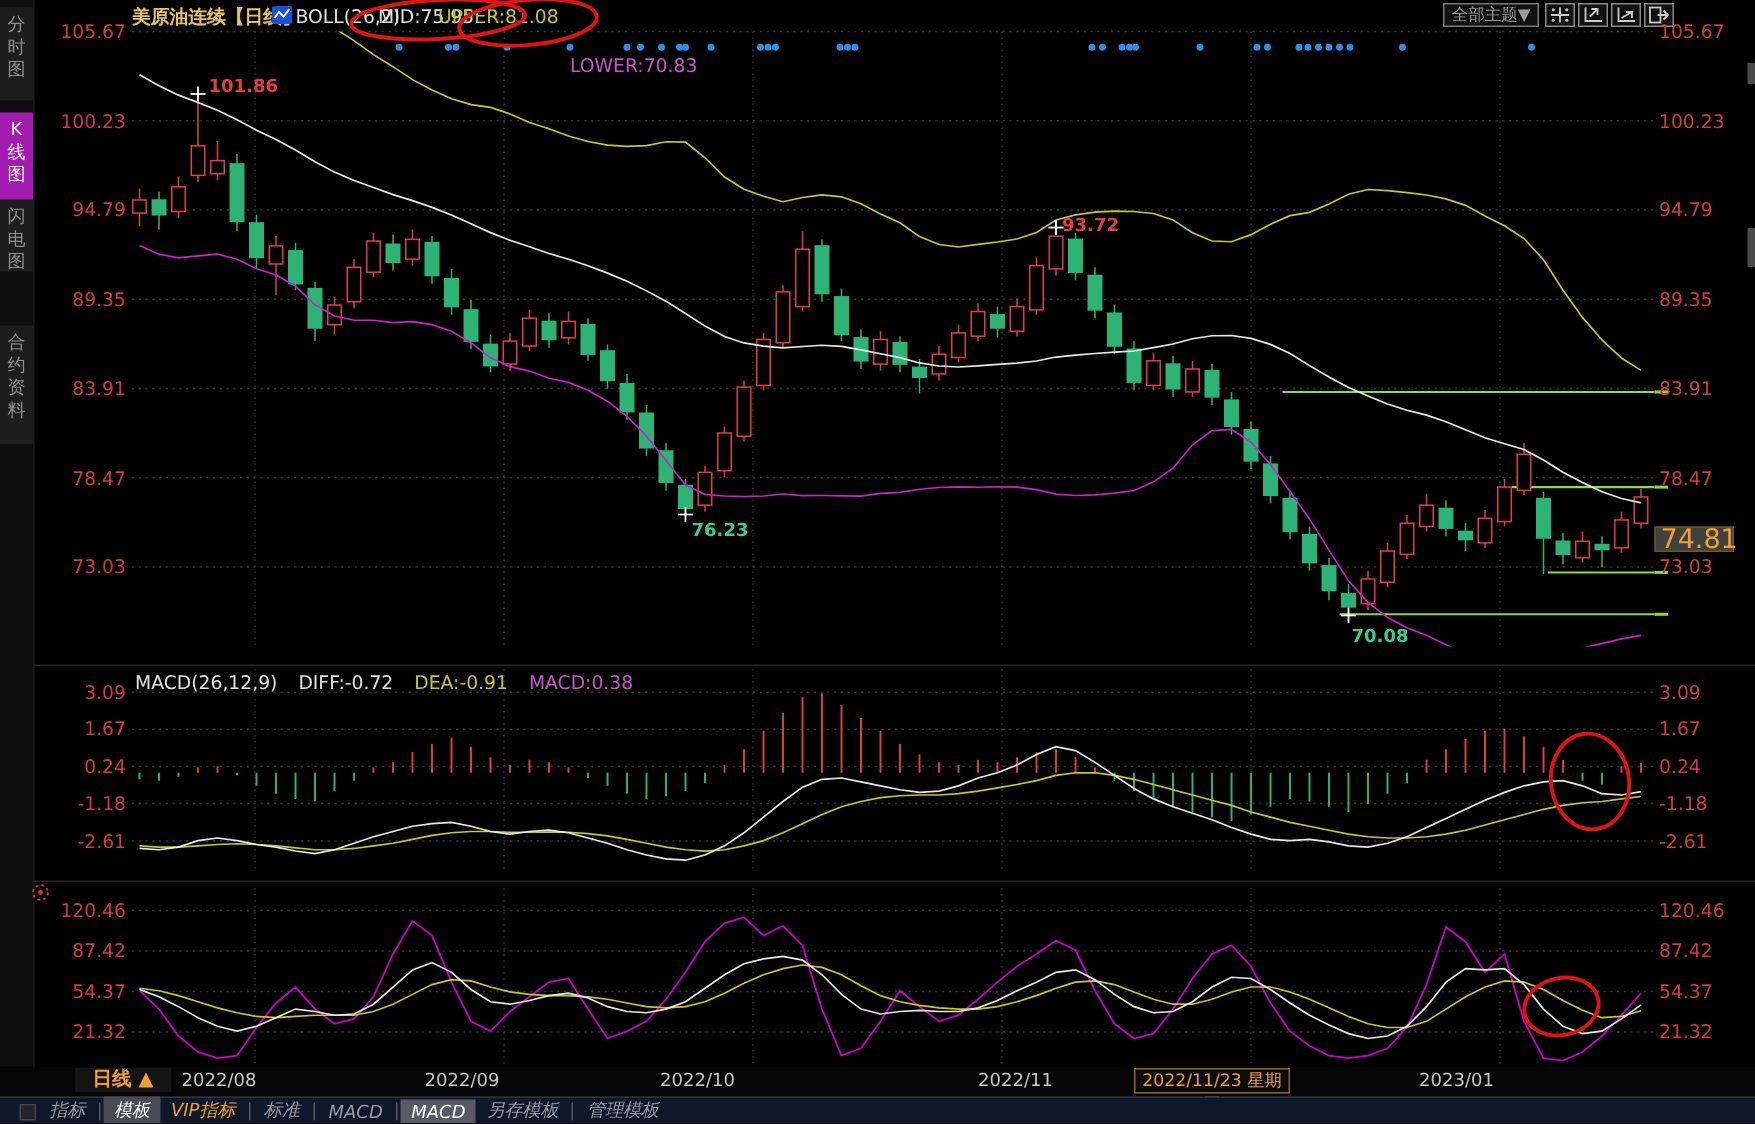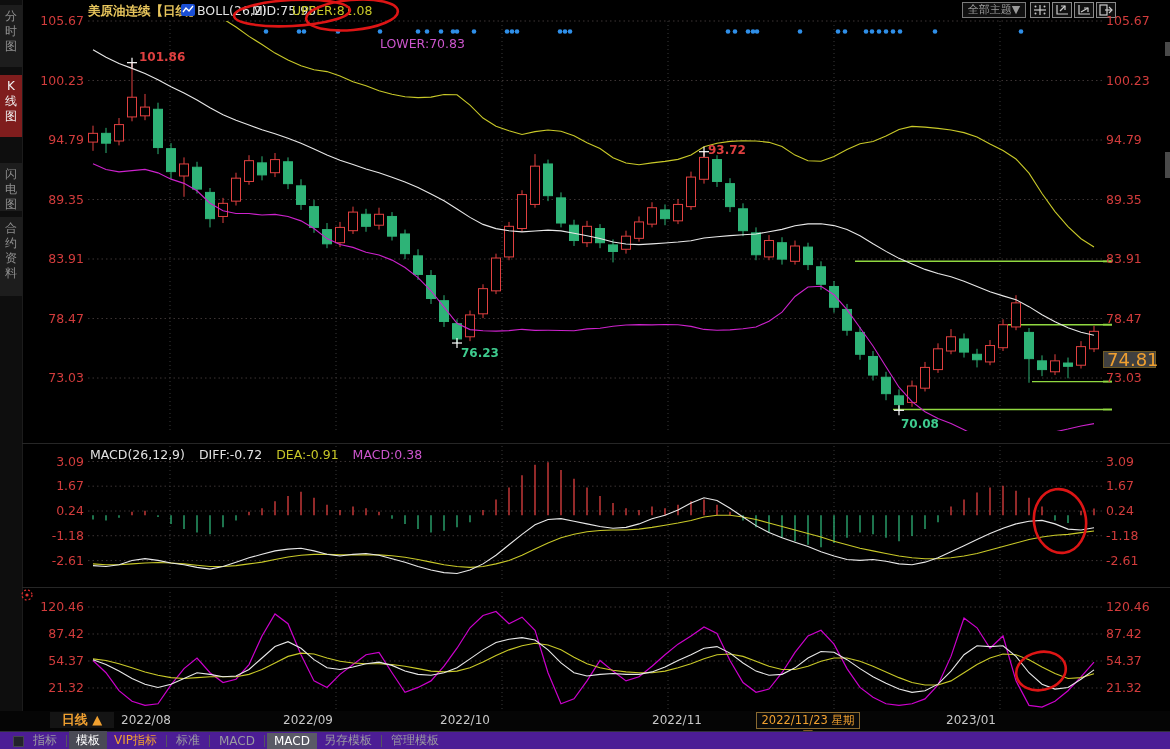--- a/index.html
+++ b/index.html
@@ -2,21 +2,21 @@
 <html><head>
 <meta charset="utf-8">
 <style>
   html,body{margin:0;padding:0;background:#000;}
   #app{position:relative;width:1170px;height:749px;background:#000;overflow:hidden;
        font-family:"DejaVu Sans","Liberation Sans",sans-serif;font-size:12.5px;}
   
   #sidebar{position:absolute;left:0;top:0;width:22px;height:749px;background:#0e0e0e;z-index:2;border-right:1px solid #1c1c1c;}
   .side-tab{position:absolute;left:0;width:22px;box-sizing:border-box;padding:4px 4px;word-break:break-all;
             text-align:center;font-size:12px;line-height:15px;color:#8f8f8f;background:#1d1d1d;cursor:pointer;}
-  .side-tab.active{background:#7f1d1d;color:#f0f0f0;}
+  .side-tab.active{background:#a21caf;color:#f0f0f0;}
   
   .hdr{position:absolute;top:3px;height:15px;line-height:15px;white-space:nowrap;z-index:2;}
   .sym{color:#e7c55c;font-weight:bold;}
   .w{color:#e2e2e2;} .yel{color:#c8c828;} .mag{color:#cc55cc;}
   .axis{position:absolute;color:#d23c3c;font-size:12.5px;line-height:16px;z-index:2;}
   .axis.r{text-align:left;} .axis.l{width:56px;text-align:right;}
   .btn-theme{position:absolute;left:962px;top:2px;width:62px;height:14px;border:1px solid #7a7a7a;
              color:#9a9a9a;font-size:11px;line-height:14px;text-align:center;background:#101010;cursor:pointer;z-index:2;}
   .icon-btn{position:absolute;top:2px;width:18px;height:14px;border:1px solid #8a8a8a;background:#101010;cursor:pointer;z-index:2;}
   .marker-label{position:absolute;font-size:12px;font-weight:bold;z-index:2;}
@@ -27,22 +27,22 @@
              border:1px solid #6e5a26;color:#f0a030;font-size:18px;line-height:15px;padding-left:3px;z-index:3;}
   .divider{position:absolute;left:22px;width:1148px;height:1px;background:#262626;z-index:2;}
   
   #xaxis{position:absolute;left:0;top:711px;width:1170px;height:20px;background:#050505;z-index:2;border-bottom:1px solid #2a2a2a;}
   .xlab{position:absolute;top:2px;width:80px;text-align:center;color:#c8c8c8;font-size:12px;}
   .xlab-box{position:absolute;left:756px;top:1px;width:102px;height:15px;border:1px solid #8a6a30;color:#f0a030;
             font-size:11.5px;line-height:15px;text-align:center;background:#0a0a0a;}
   .period-btn{position:absolute;left:50px;top:1px;width:64px;height:16px;color:#f0a030;font-weight:bold;
               font-size:13px;line-height:16px;text-align:center;cursor:pointer;background:#141414;}
   
-  #toolbar{position:absolute;left:0;top:731px;width:1170px;height:18px;background:#4c1d95;border-top:1px solid #30303a;
-           display:flex;align-items:center;padding-left:26px;box-sizing:border-box;z-index:4;}
+  #toolbar{position:absolute;left:0;top:731px;width:1170px;height:18px;background:#0f172a;border-top:1px solid #30303a;
+           display:flex;align-items:center;padding-left:26px;box-sizing:border-box;z-index:4;font-style:italic;}
   .tb{color:#9a9aa0;font-size:12px;padding:1px 7px;cursor:pointer;white-space:nowrap;}
   .tb.active{background:#4a4a55;color:#ffffff;}
   .tb.active2{background:#5a5a66;color:#ffffff;}
   .tb.vip{color:#f0a030;}
   .tbsep{width:1px;height:12px;background:#55555f;margin:0 2px;}
   .grip{position:absolute;left:13px;top:736px;width:9px;height:9px;border:1px solid #454550;background:#23232c;z-index:5;cursor:pointer;}
   .sb-thumb{position:absolute;left:1165px;width:5px;background:#4a4a4a;z-index:2;cursor:pointer;}
   svg.layer{position:absolute;left:0;top:0;z-index:1;}
   svg.anno{position:absolute;left:0;top:0;z-index:10;pointer-events:none;}
   .alert{position:absolute;left:20px;top:588px;width:14px;height:14px;z-index:2;cursor:pointer;}
@@ -395,21 +395,21 @@
       <g clip-path="url(#cpKdj)">
         <polyline points="93,660.474274 106,672.727774 119,690.699574 132,701.319274 145,705.403774 158,703.769974 171,684.981274 184,668.643274 197,658.0235739999999 210,672.727774 223,682.530574 236,679.262974 249,664.558774 262,635.967274 275,613.910974 288,623.713774 301,654.755974 314,680.896774 327,687.431974 340,674.361574 353,664.558774 366,654.755974 379,652.3052739999999 392,672.727774 405,692.333374 418,687.431974 431,680.896774 444,666.192574 457,648.220774 470,627.798274 483,615.544774 496,611.460274 509,623.713774 522,617.178574 535,630.248974 548,672.727774 561,703.769974 574,698.868574 587,680.896774 600,660.474274 613,671.093974 626,680.896774 639,676.812274 652,666.192574 665,654.755974 678,644.136274 691,635.967274 704,626.981374 717,633.516574 730,660.474274 743,682.530574 756,692.333374 769,689.065774 782,672.727774 795,652.3052739999999 808,635.967274 821,630.248974 834,644.136274 847,668.643274 860,687.431974 873,697.234774 886,703.769974 899,705.403774 912,703.769974 925,698.868574 938,684.981274 951,656.389774 964,617.995474 977,627.798274 990,648.220774 1003,635.967274 1016,680.896774 1029,705.403774 1042,707.037574 1055,701.319274 1068,690.699574 1081,676.812274 1094,662.108074" fill="none" stroke="#cc00cc" stroke-width="1.2"></polyline>
         <polyline points="93,658.840474 106,660.474274 119,663.7418739999999 132,667.826374 145,671.910874 158,675.178474 171,677.629174 184,678.446074 197,677.629174 210,676.812274 223,676.812274 236,676.812274 249,674.361574 262,669.460174 275,662.924974 288,656.389774 301,653.122174 314,653.939074 327,658.0235739999999 340,661.291174 353,662.924974 366,663.7418739999999 379,663.7418739999999 392,664.558774 405,666.192574 418,668.643274 431,671.093974 444,671.910874 457,671.093974 470,667.826374 483,662.108074 496,655.572874 509,649.854574 522,645.770074 535,643.319374 548,644.953174 561,649.854574 574,657.206674 587,663.7418739999999 600,667.826374 613,670.277074 626,671.910874 639,672.727774 652,672.727774 665,671.093974 678,667.826374 691,663.7418739999999 704,658.840474 717,654.755974 730,653.939074 743,656.389774 756,661.291174 769,666.192574 782,669.460174 795,669.460174 808,666.192574 821,661.291174 834,658.0235739999999 847,658.0235739999999 860,661.291174 873,666.192574 886,671.910874 899,677.629174 912,682.530574 925,684.981274 938,684.981274 951,680.896774 964,672.727774 977,664.558774 990,658.0235739999999 1003,653.939074 1016,654.755974 1029,659.657374 1042,667.009474 1055,673.544674 1068,678.446074 1081,677.629174 1094,673.797913" fill="none" stroke="#c8c828" stroke-width="1.1"></polyline>
         <polyline points="93,659.657374 106,664.558774 119,671.093974 132,678.446074 145,684.164374 158,687.431974 171,684.164374 184,678.446074 197,672.727774 210,674.361574 223,676.812274 236,675.995374 249,669.460174 262,658.0235739999999 275,646.5869739999999 288,641.685574 301,648.220774 314,659.657374 327,667.826374 340,669.460174 353,667.009474 366,663.7418739999999 379,662.108074 392,665.375674 405,671.093974 418,674.361574 431,675.178474 444,672.727774 457,667.826374 470,658.840474 483,649.854574 496,642.502474 509,639.234874 522,637.601074 535,640.051774 548,649.854574 561,662.924974 574,672.727774 587,675.995374 600,674.361574 613,673.544674 626,674.361574 639,674.361574 652,671.910874 665,667.009474 678,660.474274 691,654.755974 704,648.220774 717,646.5869739999999 730,653.122174 743,662.924974 756,671.093974 769,675.178474 782,674.361574 795,667.826374 808,658.0235739999999 821,651.488374 834,652.3052739999999 847,659.657374 860,668.643274 873,676.812274 886,683.347474 899,689.065774 912,692.333374 925,690.699574 938,684.164374 951,671.093974 964,654.755974 977,645.770074 990,646.5869739999999 1003,645.770074 1016,656.389774 1029,672.727774 1042,684.164374 1055,689.065774 1068,687.431974 1081,679.262974 1094,669.9013" fill="none" stroke="#e8e8e8" stroke-width="1.1"></polyline>
       </g>
     </svg>
 
   <div id="sidebar">
     <div class="side-tab" style="top:5px;height:62px;">分时图</div>
     <div class="side-tab active" style="top:75px;height:62px;">K线图</div>
-    <div class="side-tab" style="top:163px;height:48px;">闪电图</div>
+    <div class="side-tab" style="top:133px;height:48px;">闪电图</div>
     <div class="side-tab" style="top:217px;height:79px;">合约资料</div>
   </div>
 
   <span class="hdr sym" style="left:88px;"><span>美原油连续</span><span>【日线】</span></span>
   <span class="hdr" style="left:181px;top:4px;">
     <svg width="14" height="12">
         <rect x="0" y="0" width="14" height="12" rx="2" fill="#1a4fd6"></rect>
         <polyline points="2,8 5,4 8,7 12,2" fill="none" stroke="#fff" stroke-width="1.3"></polyline>
       </svg>
   </span>

